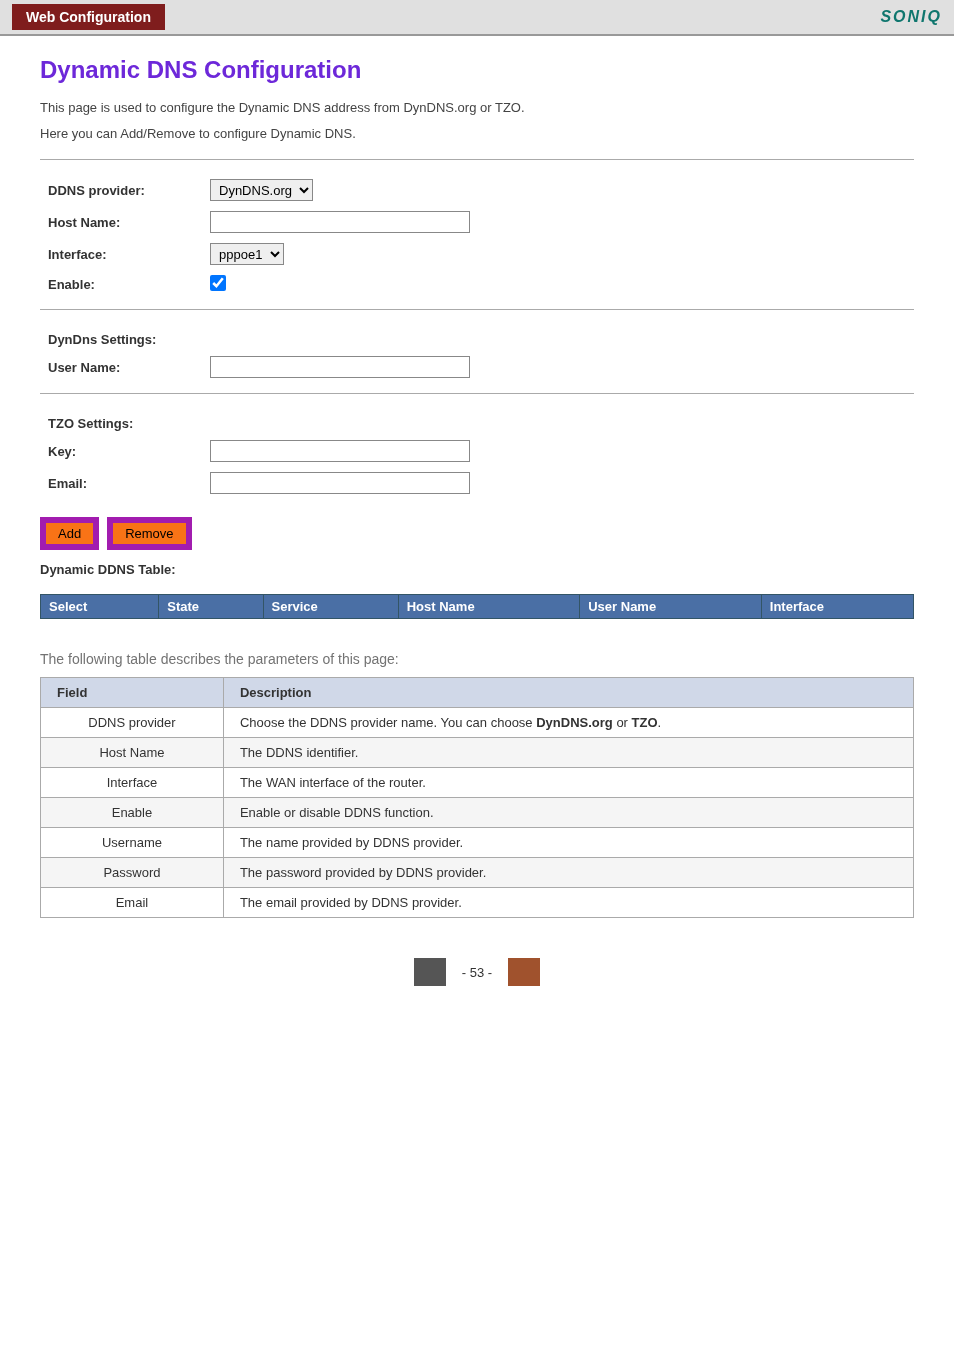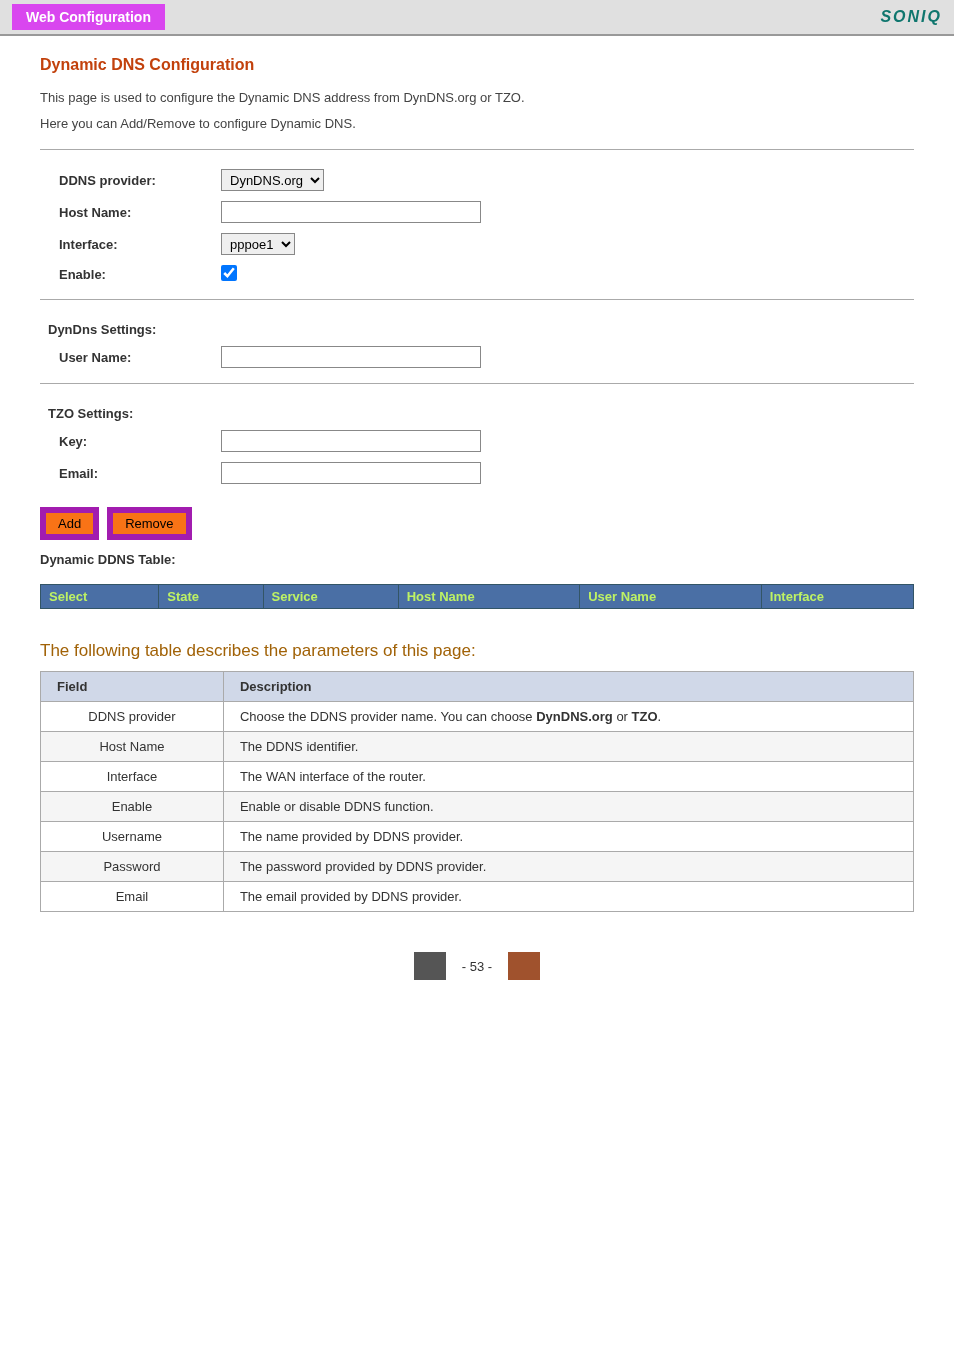--- a/index.html
+++ b/index.html
@@ -15,43 +15,43 @@
     
     .top-bar {
       background: #e0e0e0;
       border-bottom: 2px solid #999;
       padding: 4px 12px;
       display: flex;
       align-items: center;
       justify-content: space-between;
     }
     .top-bar-title {
-      background: #d946ef;
+      background: #7f1d1d;
       color: #fff;
       padding: 5px 14px;
       font-size: 14px;
       font-weight: bold;
     }
     .brand-logo {
       font-family: Arial, sans-serif;
       font-weight: bold;
       font-size: 16px;
       color: #0f766e;
       letter-spacing: 2px;
       font-style: italic;
     }
 
     
     .main-content {
       padding: 20px 40px 30px 40px;
     }
 
     .page-heading {
-      color: #c2410c;
-      font-size: 16px;
+      color: #6d28d9;
+      font-size: 24px;
       font-weight: bold;
       margin-bottom: 14px;
     }
 
     .page-description {
       font-size: 13px;
       color: #444;
       margin-bottom: 16px;
       line-height: 1.5;
     }
@@ -60,21 +60,20 @@
       border: none;
       border-top: 1px solid #aaa;
       margin: 8px 0 14px 0;
     }
 
     
     .form-table {
       width: 100%;
       border-collapse: collapse;
       margin-bottom: 10px;
-      margin-left: 11px;
     }
     .form-table td {
       padding: 5px 8px;
       vertical-align: middle;
     }
     .form-table td.label-cell {
       font-weight: bold;
       color: #333;
       width: 160px;
       white-space: nowrap;
@@ -130,37 +129,37 @@
       color: #333;
       margin-bottom: 17px;
       font-size: 13px;
     }
     .ddns-table {
       width: 100%;
       border-collapse: collapse;
     }
     .ddns-table th {
       background: #4a6fa5;
-      color: #bef264;
+      color: #ffffff;
       padding: 4px 8px;
       font-size: 13px;
       font-weight: bold;
       text-align: left;
       border: 1px solid #356;
       margin-left: 36px;
     }
 
     
     .desc-section {
       margin-top: 32px;
       padding: 0 0 20px 0;
     }
     .desc-intro {
-      font-size: 17px;
-      color: #a16207;
+      font-size: 14px;
+      color: #737373;
       margin-bottom: 10px;
     }
     .desc-table {
       width: 100%;
       border-collapse: collapse;
     }
     .desc-table th {
       background: #d0d8e8;
       color: #333;
       font-weight: bold;

